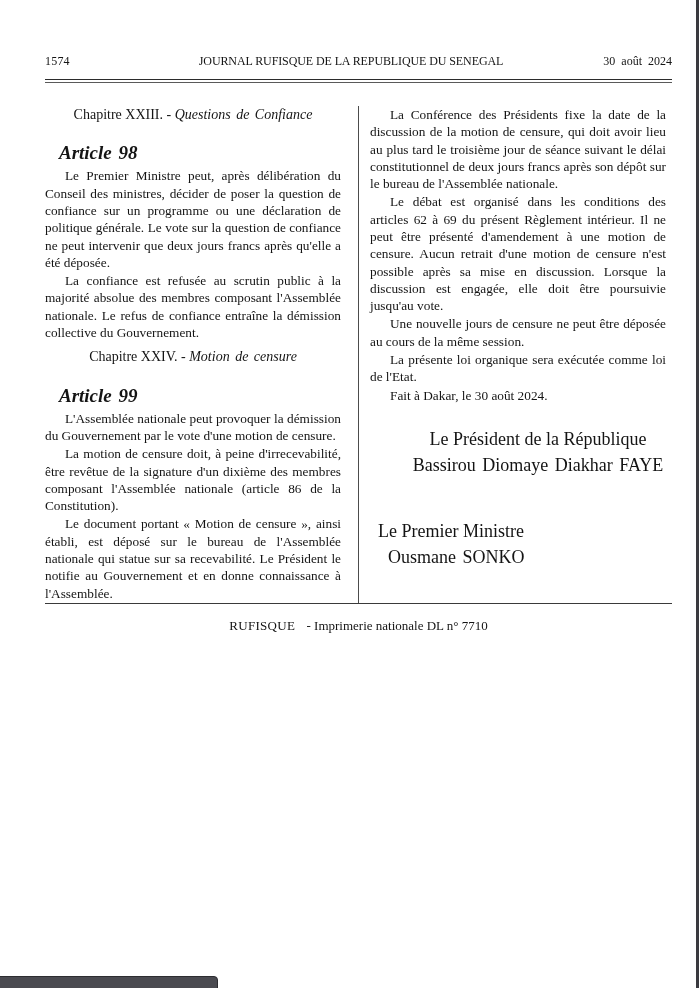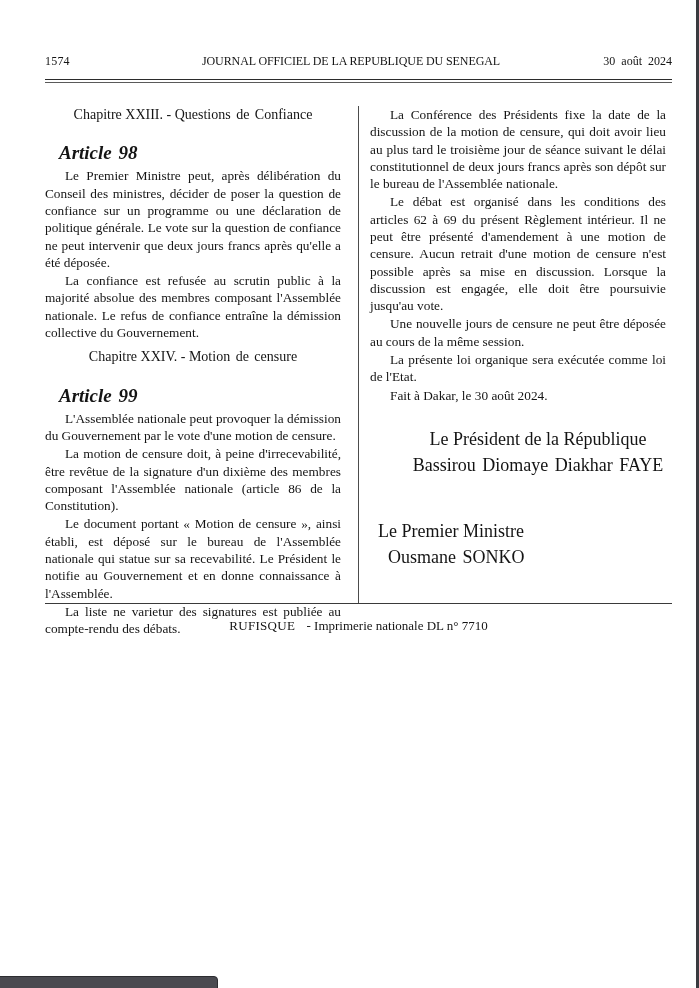--- a/index.html
+++ b/index.html
@@ -114,20 +114,21 @@
 
   
   .chapter-heading {
     text-align: center;
     font-size: 14px;
     margin: 0 0 4px 0;
     line-height: 1.32;
   }
   .chapter-heading .chapter-label { font-style: normal; }
   .chapter-heading .chapter-title {
+    font-style: italic;
     word-spacing: 2px;
     text-align: center;
   }
 
   .article-heading {
     font-weight: bold;
     font-style: italic;
     font-size: 19px;
     margin: 18px 0 3px 0;
     padding-left: 14px;
@@ -181,21 +182,21 @@
   .imprint .imprint-city { letter-spacing: .3px; }
   .imprint .imprint-body { margin-left: 8px; text-align: right; }
 </style>
 </head>
 <body>
 
 <div class="page-sheet">
 
   <div class="running-head">
     <div class="folio">1574</div>
-    <div class="journal-title">JOURNAL OFFICIEL DE LA REPUBLIQUE DU SENEGAL</div>
+    <div class="journal-title">JOURNAL RUFISQUE DE LA REPUBLIQUE DU SENEGAL</div>
     <div class="issue-date">30 août 2024</div>
   </div>
   <div class="head-rule"></div>
 
   <div class="columns">
 
     <div class="column-divider"></div>
 
     <div class="col col-left">
 
@@ -216,21 +217,20 @@
       </div>
 
       <div class="article-heading">Article 99</div>
 
       <p class="para">L'Assemblée nationale peut provoquer la démission du Gouvernement par le vote d'une motion de censure.</p>
 
       <p class="para">La motion de censure doit, à peine d'irrecevabilité, être revêtue de la signature d'un dixième des membres composant l'Assemblée nationale (article 86 de la Constitution).</p>
 
       <p class="para">Le document portant « Motion de censure », ainsi établi, est déposé sur le bureau de l'Assemblée nationale qui statue sur sa recevabilité. Le Président le notifie au Gouvernement et en donne connaissance à l'Assemblée.</p>
 
-      <p class="para">La liste ne varietur des signatures est publiée au compte-rendu des débats.</p>
     </div>
 
     <div class="col col-right">
 
       <p class="para">La Conférence des Présidents fixe la date de la discussion de la motion de censure, qui doit avoir lieu au plus tard le troisième jour de séance suivant le délai constitutionnel de deux jours francs après son dépôt sur le bureau de l'Assemblée nationale.</p>
 
       <p class="para">Le débat est organisé dans les conditions des articles 62 à 69 du présent Règlement intérieur. Il ne peut être présenté d'amendement à une motion de censure. Aucun retrait d'une motion de censure n'est possible après sa mise en discussion. Lorsque la discussion est engagée, elle doit être poursuivie jusqu'au vote.</p>
 
 
       <p class="para">Une nouvelle jours de censure ne peut être déposée au cours de la même session.</p>

